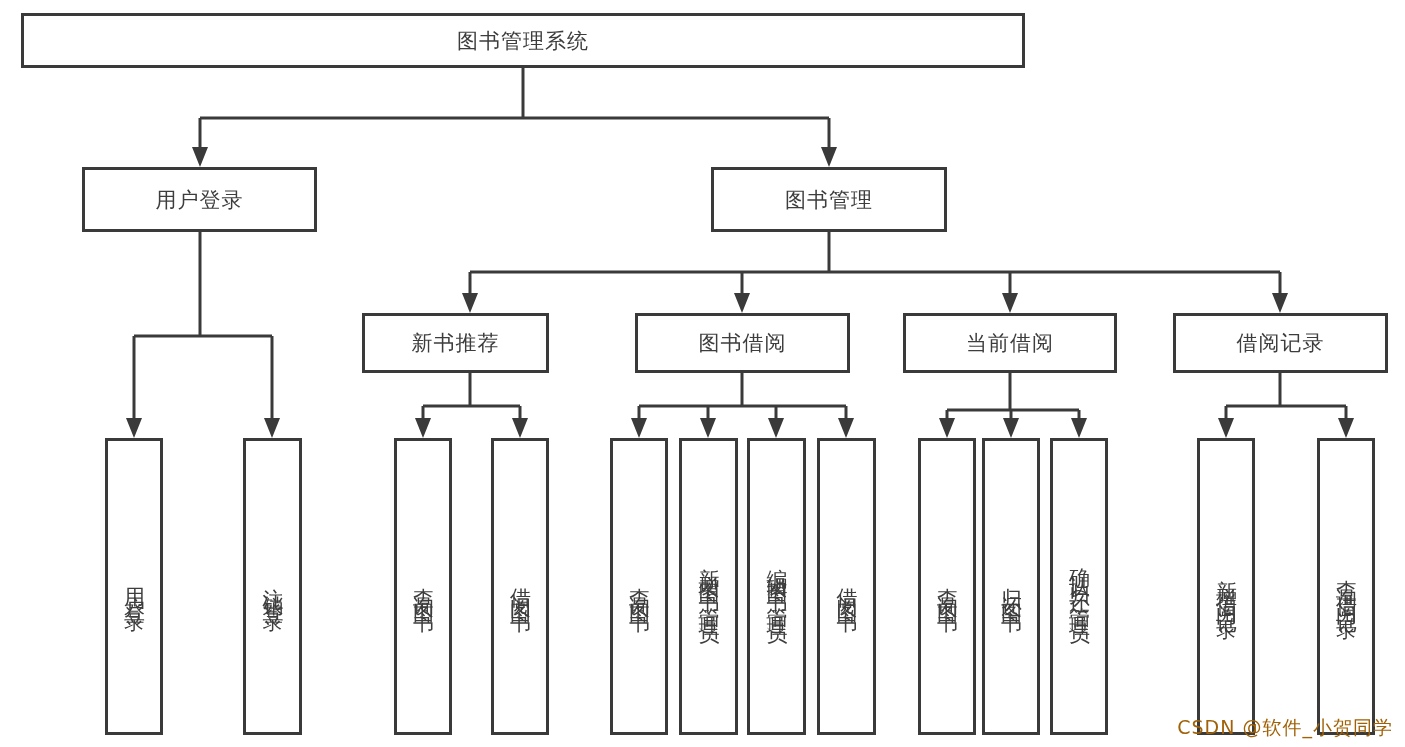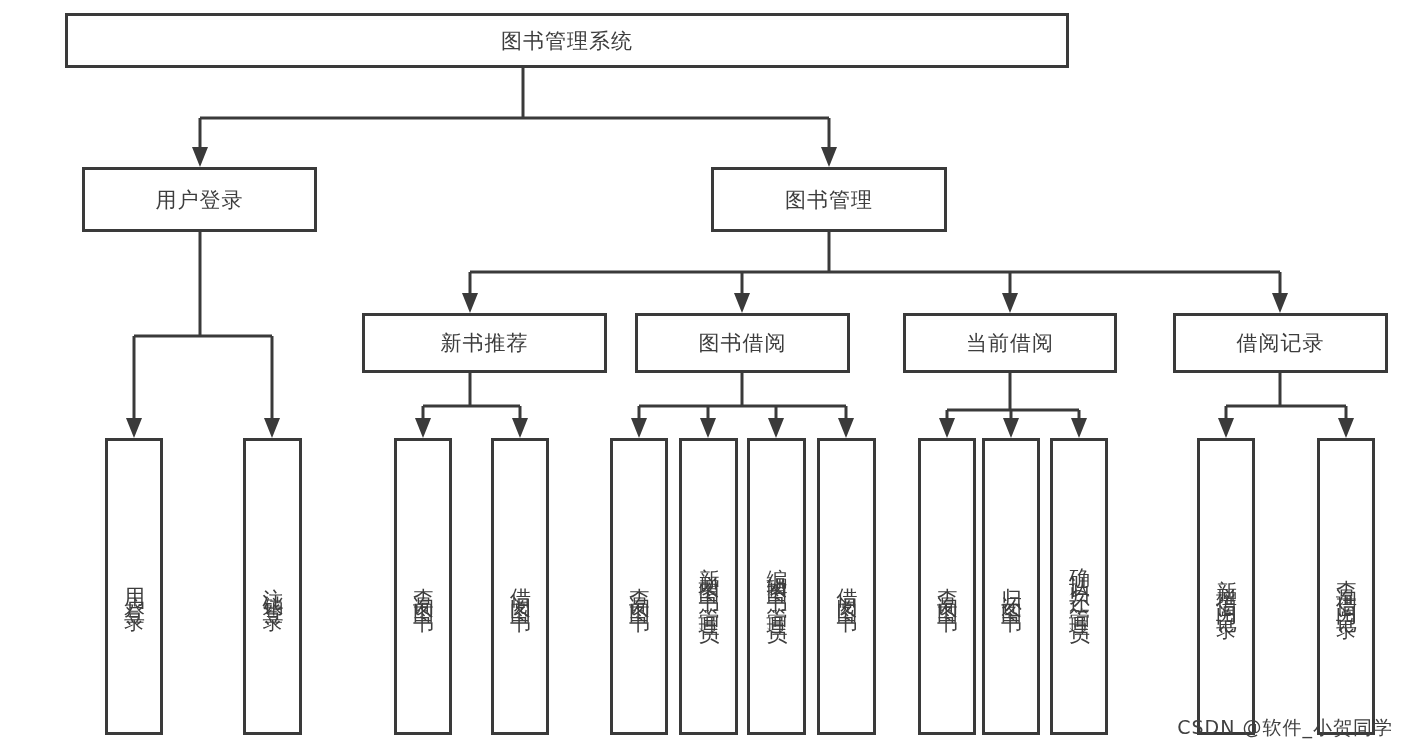--- a/index.html
+++ b/index.html
@@ -43,21 +43,21 @@
     font-size: 21px;
     letter-spacing: 8px;
     line-height: 1;
   }
 
   .watermark {
     position: absolute;
     right: 12px;
     bottom: 6px;
     font-size: 19px;
-    color: #404040;
+    color: #a16207;
     letter-spacing: 1px;
     white-space: nowrap;
   }
 </style>
 </head>
 <body>
 
 <div class="canvas">
 
   <svg class="connectors" viewBox="0 0 1405 747" xmlns="http://www.w3.org/2000/svg">
@@ -129,32 +129,32 @@
     <g>
       <line x1="1280" y1="373" x2="1280" y2="406"></line>
       <line x1="1226" y1="406" x2="1346" y2="406"></line>
       <line x1="1226" y1="406" x2="1226" y2="420"></line>
       <polygon points="1218,418 1234,418 1226,438"></polygon>
       <line x1="1346" y1="406" x2="1346" y2="420"></line>
       <polygon points="1338,418 1354,418 1346,438"></polygon>
     </g>
   </svg>
 
-  <div class="box h" style="left:21px; top:13px; width:1004px; height:55px;margin-left:44px;">
+  <div class="box h" style="left:21px; top:13px; width:1004px; height:55px;">
     <span class="lbl">图书管理系统</span>
   </div>
 
   <div class="box h" style="left:82px; top:167px; width:235px; height:65px;">
     <span class="lbl">用户登录</span>
   </div>
   <div class="box h" style="left:711px; top:167px; width:236px; height:65px;text-align:center;">
     <span class="lbl">图书管理</span>
   </div>
 
-  <div class="box h" style="left:362px; top:313px; width:245px; height:60px;">
+  <div class="box h" style="left:362px; top:313px; width:187px; height:60px;">
     <span class="lbl">新书推荐</span>
   </div>
   <div class="box h" style="left:635px; top:313px; width:215px; height:60px;">
     <span class="lbl">图书借阅</span>
   </div>
   <div class="box h" style="left:903px; top:313px; width:214px; height:60px;">
     <span class="lbl">当前借阅</span>
   </div>
   <div class="box h" style="left:1173px; top:313px; width:215px; height:60px;">
     <span class="lbl">借阅记录</span>

